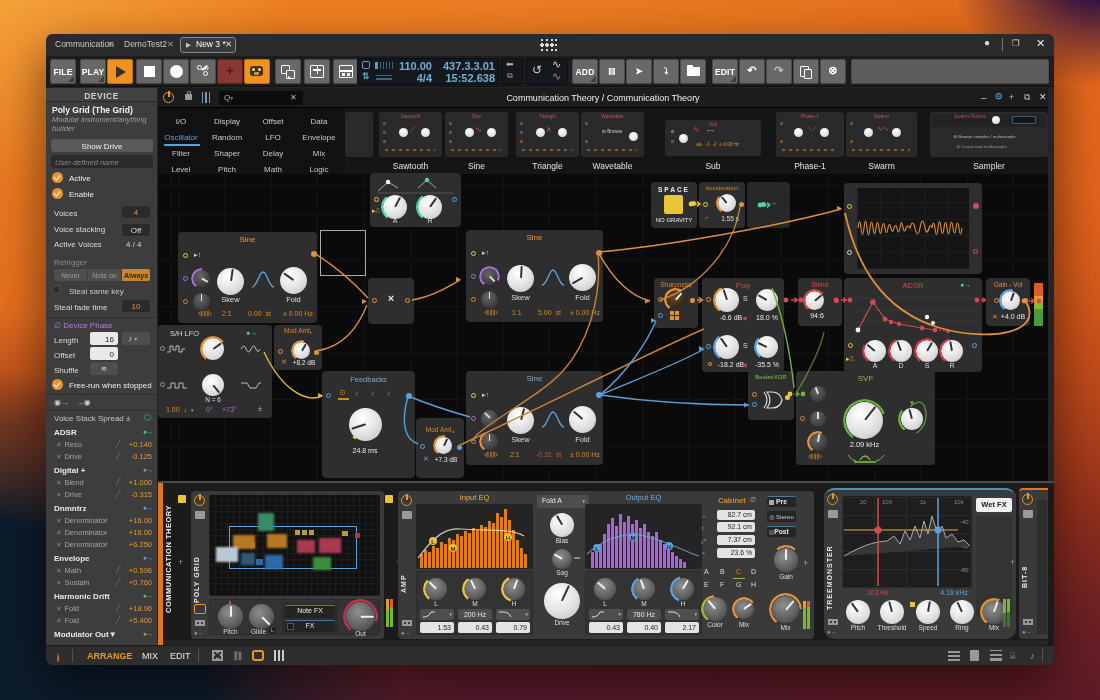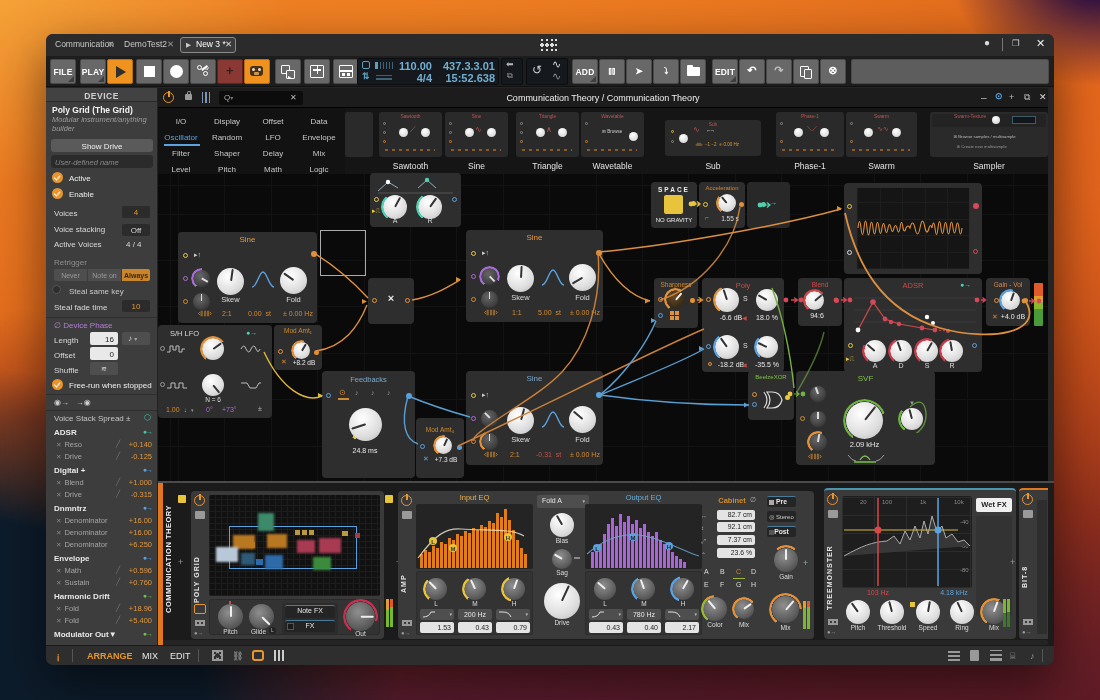--- a/index.html
+++ b/index.html
@@ -1073,21 +1073,21 @@
       <div class="dknob" style="left:374px;top:105px;width:27px;height:27px">
           <div class="p" style="transform:rotate(40deg)"></div>
         </div>
       <div class="arcc" style="left:371px;top:102px;width:33px;height:33px;background:conic-gradient(from 215deg,#e0913a 0 235deg,transparent 235deg)"></div>
       <div class="abs" style="left:374px;top:133px;width:27px;text-align:center;font-size:6.5px;color:#ddd">Mix</div>
       </div>
     <div class="abs" style="left:645px;top:118px;width:3px;height:28px;background:linear-gradient(#e0a02a 0 25%,#7ab830 25%)"></div>
     <div class="abs" style="left:649px;top:118px;width:3px;height:28px;background:linear-gradient(#e05a2a 0 20%,#7ab830 20%)"></div>
     <div class="abs" style="left:645px;top:75px;color:#8aa;font-size:9px">+</div>
 
-    <div class="abs" style="left:666px;top:5px;width:192px;height:151px;background:#3a3a3a;border-radius:4px;border-top:2px solid #4a94ae">
+    <div class="abs" style="left:666px;top:5px;width:192px;height:151px;background:#3a3a3a;border-radius:10px;border-top:2px solid #4a94ae">
       <div class="abs" style="left:3px;top:4px;width:11px;height:11px;border:1.5px solid #e8952e;border-radius:50%"></div>
         <div class="abs" style="left:7.5px;top:3px;width:2px;height:6px;background:#e8952e"></div>
       <div class="abs" style="left:4px;top:20px;width:10px;height:8px;background:#9a9a9a;border-radius:1px"></div>
       <div class="vtxt" style="left:2px;top:40px;height:80px;color:#e8e8e8;font-size:7px;font-weight:bold">TREEMONSTER</div>
       <div class="abs" style="left:4px;top:129px;width:10px;height:6px;background:repeating-linear-gradient(90deg,#999 0 2px,transparent 2px 4px),repeating-linear-gradient(0deg,#999 0 2px,transparent 2px 4px)"></div>
       <div class="abs" style="left:3px;top:139px;color:#999;font-size:6px">●→</div>
       <div class="abs" style="left:18px;top:6px;width:130px;height:92px;background:#1e1e1e;border-radius:2px;background-image:repeating-linear-gradient(90deg,#2c2c2c 0 1px,transparent 1px 32px),repeating-linear-gradient(0deg,#2c2c2c 0 1px,transparent 1px 18px)">
         <svg width="130" height="92" viewBox="0 0 130 92">
           <text x="18" y="8" font-size="6" fill="#888">20</text>
             <text x="40" y="8" font-size="6" fill="#888">100</text>

